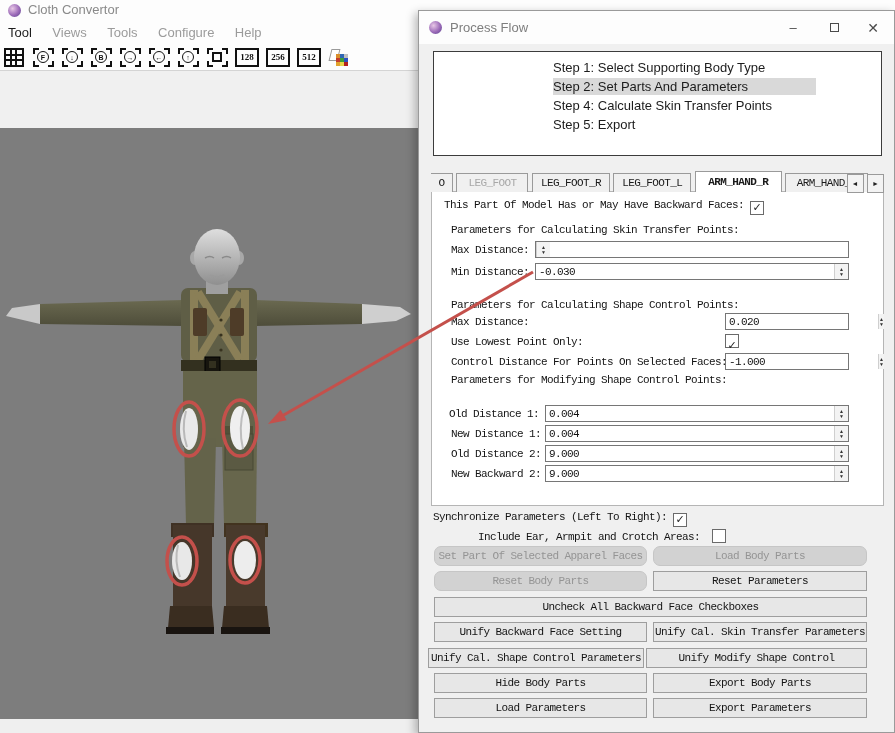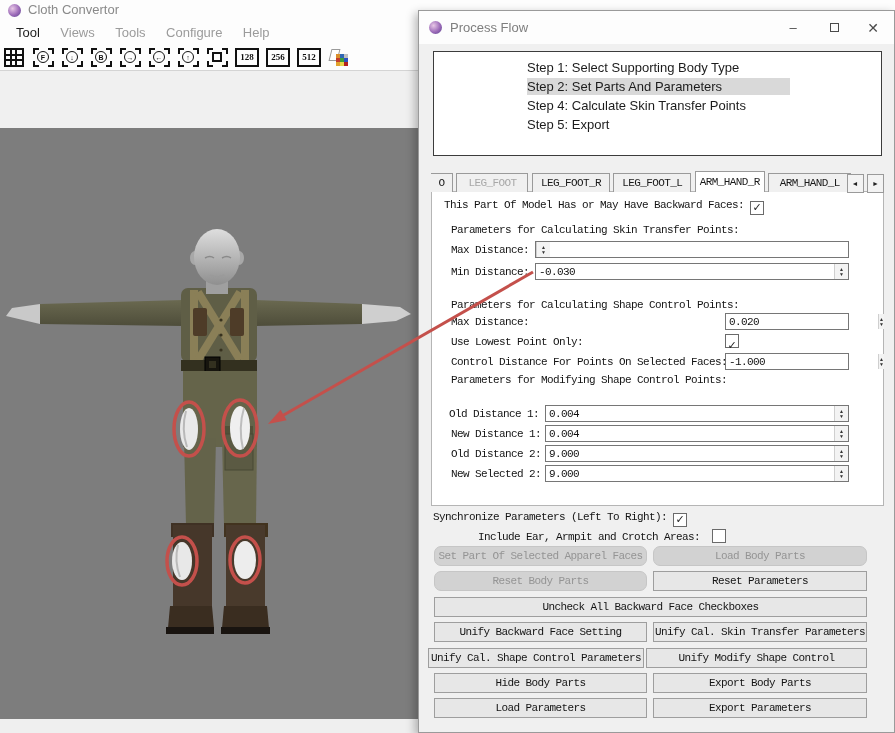--- a/index.html
+++ b/index.html
@@ -8,21 +8,21 @@
   .mono { font-family:"Liberation Mono", monospace; font-size:11px; letter-spacing:-0.6px; color:#141414; }
 
   
   #main-titlebar { position:absolute; left:0; top:0; width:895px; height:22px; background:#fdfdfd; }
   .appico { display:inline-block; width:13px; height:13px; border-radius:50%;
     background:radial-gradient(circle at 35% 35%, #e8c7e6, #9b6ab8 55%, #54408a); vertical-align:middle; }
   #main-titlebar .appico { position:absolute; left:8px; top:4px; }
   #main-title { position:absolute; left:28px; top:2px; font-size:13px; color:#8a8a8a; }
   #menubar { position:absolute; left:0; top:22px; width:895px; height:22px; background:#fdfdfd; }
   .menu-item { display:inline-block; padding:3px 0; margin-left:16px; font-size:13px; color:#9b9b9b; cursor:default; }
-  .menu-item:first-child { margin-left:16px; color:#1d1d1d; }
+  .menu-item:first-child { margin-left:8px; color:#1d1d1d; }
   #toolbar { position:absolute; left:0; top:44px; width:895px; height:27px; background:#fdfdfd;
     border-bottom:1px solid #d4d4d4; display:flex; align-items:center; padding-left:3px; }
   .tbtn { height:24px; min-width:22px; display:inline-flex; align-items:center; justify-content:center; margin-right:7px; }
   .grid-ic { width:20px; height:19px; border:2px solid #111;
     background:linear-gradient(#111,#111) 4px 0/2px 100% no-repeat,
                linear-gradient(#111,#111) 9px 0/2px 100% no-repeat,
                linear-gradient(#111,#111) 0 4px/100% 2px no-repeat,
                linear-gradient(#111,#111) 0 9px/100% 2px no-repeat; }
   .frame { width:21px; height:19px; display:flex; align-items:center; justify-content:center;
     background:linear-gradient(#111,#111) left top / 6px 2px no-repeat,
@@ -56,31 +56,31 @@
   #dlg-titlebar .appico { position:absolute; left:10px; top:10px; }
   #dlg-title { position:absolute; left:31px; top:9px; font-size:13px; color:#7e7e7e; }
   .wc { position:absolute; top:0; width:38px; height:33px; display:flex; align-items:center;
     justify-content:center; color:#4a4a4a; font-size:13px; cursor:default; }
   #wc-min { right:82px; } #wc-max { right:41px; } #wc-close { right:2px; font-size:14px; }
   .maxbox { width:9px; height:9px; border:1px solid #4a4a4a; }
 
   #steps-box { position:absolute; left:14px; top:40px; width:449px; height:105px; background:#fff;
     border:1px solid #3c3c3c; padding-top:5px; }
   .srow { height:19px; line-height:19px; padding-left:93px; font-size:13px; color:#1c1c1c; white-space:nowrap; }
-  .srow .lbl { display:inline-block; min-width:263px; height:17px; line-height:17px; vertical-align:middle; }
+  .srow .lbl { display:inline-block; min-width:263px; height:17px; line-height:17px; vertical-align:middle;margin-left:26px; }
   .srow.sel .lbl { background:#d9d9d9; }
 
   #tabbar { position:absolute; left:12px; top:160px; width:453px; height:21px; white-space:nowrap; z-index:3; }
   .tab { display:inline-block; height:19px; line-height:18px; text-align:center; vertical-align:bottom;
     border:1px solid #9a9a9a; border-bottom:none; background:#f0f0f0; margin-right:-1px;
     font-family:"Liberation Mono", monospace; font-size:11px; letter-spacing:-0.6px; color:#1a1a1a; overflow:hidden; }
   .tab.active { height:21px; line-height:20px; background:#fff; position:relative; z-index:4; }
   .tab.disabled { color:#a8a8a8; }
   .t0 { width:22px; border-left:none; } .t1 { width:72px; } .t2 { width:78px; }
-  .t3 { width:78px; } .t4 { width:70px; } .t5 { width:83px; }
+  .t3 { width:78px; } .t4 { width:87px;font-weight:bold; } .t5 { width:83px; }
   .tab-scroll { position:absolute; right:0; top:1px; height:19px; }
   .tsb { display:inline-block; width:17px; height:19px; border:1px solid #9a9a9a; background:#f3f3f3;
     text-align:center; line-height:18px; font-size:7px; color:#222; margin-left:-1px; }
 
   #tab-panel { position:absolute; left:12px; top:180px; width:453px; height:315px; background:#fff;
     border:1px solid #b5b5b5; z-index:2; }
   .pl { position:absolute; white-space:nowrap; }
   .cb { display:inline-block; width:14px; height:14px; border:1px solid #6a6a6a; background:#fff;
     vertical-align:-3px; text-align:center; }
   .cb .ck { font-size:11px; line-height:12px; color:#222; font-weight:bold;
@@ -345,21 +345,21 @@
         </span>
     </div>
     <div class="pl mono" style="left:19px; top:256px;">Old Distance 2:</div>
     <div class="field" style="left:113px; top:253px; width:304px;">
       <input readonly="" value="9.000" style="">
       <span class="spin">
           <span>▲</span>
           <span>▼</span>
         </span>
     </div>
-    <div class="pl mono" style="left:19px; top:276px;">New Selected 2:</div>
+    <div class="pl mono" style="left:19px; top:276px;">New Backward 2:</div>
     <div class="field" style="left:113px; top:273px; width:304px;">
       <input readonly="" value="9.000" style="">
       <span class="spin">
           <span>▲</span>
           <span>▼</span>
         </span>
     </div>
   </div>
 
   <div class="opt mono" style="top:500px;">

